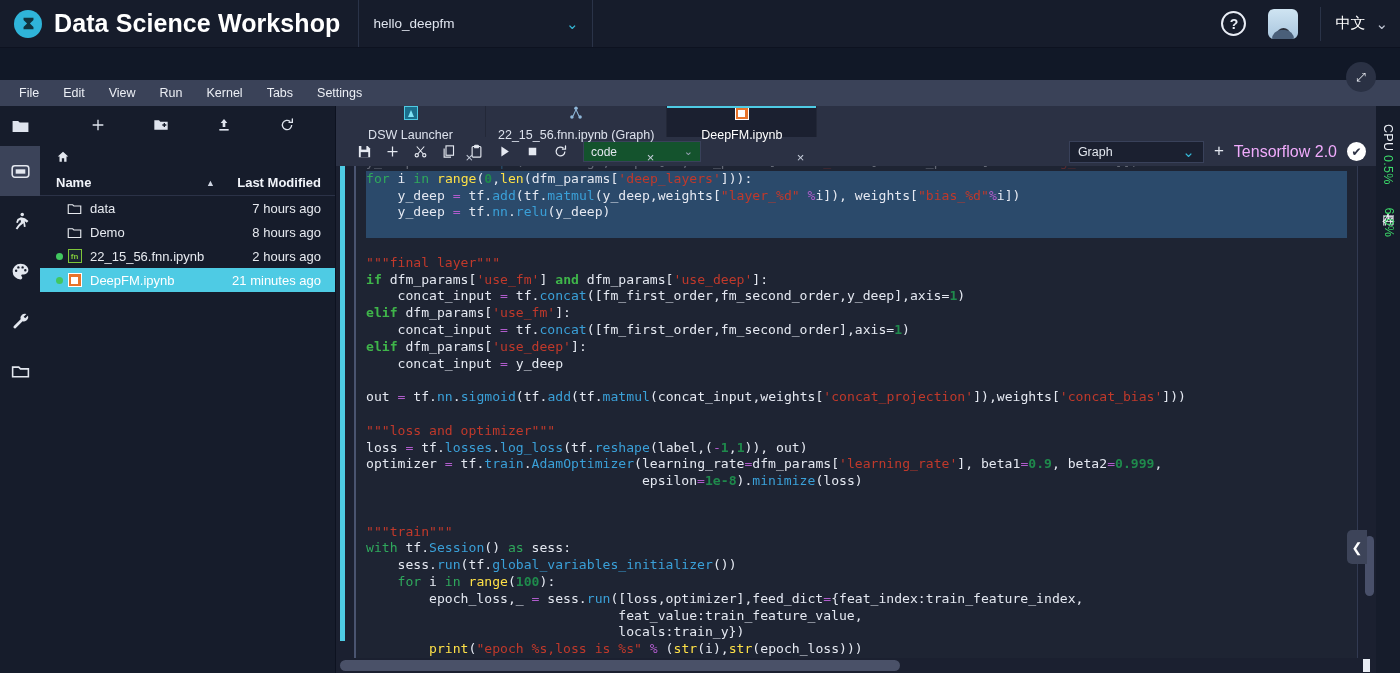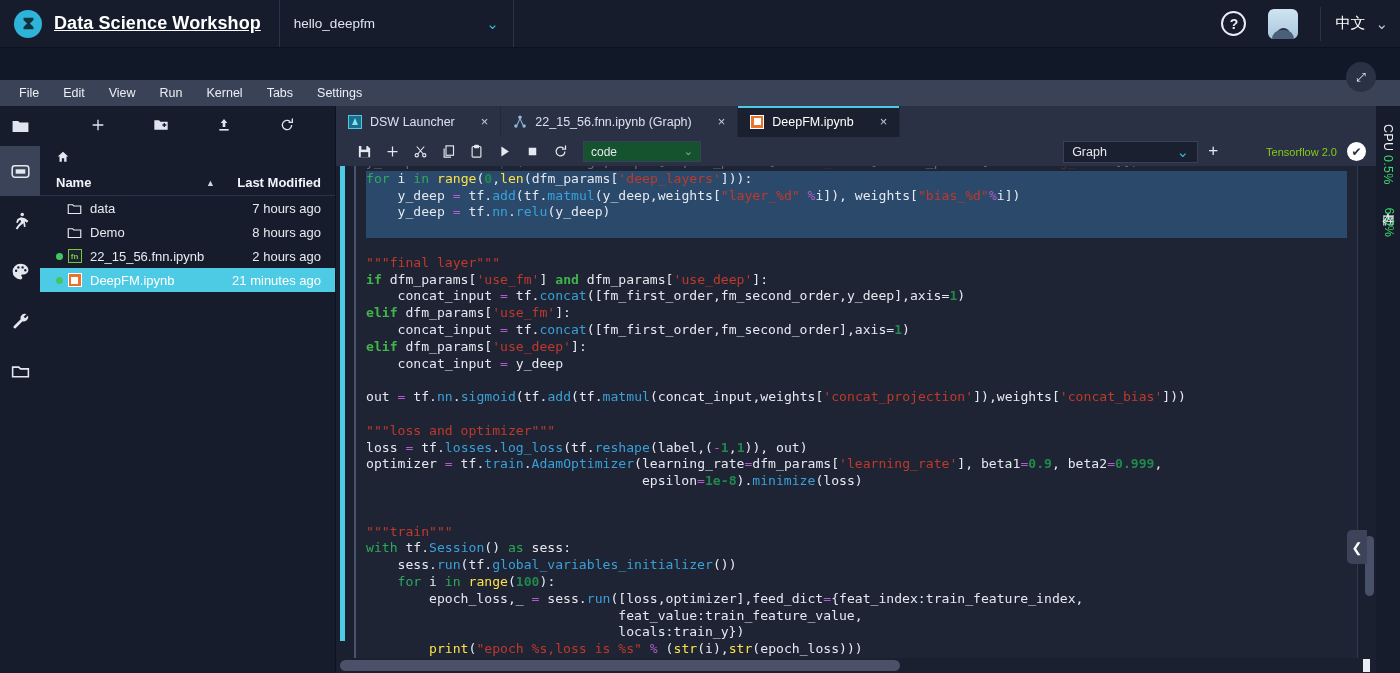--- a/index.html
+++ b/index.html
@@ -17,21 +17,21 @@
     height: 48px; background: #161c2b; display: flex; align-items: stretch;
     border-bottom: 1px solid #0d1220; flex: 0 0 48px;
   }
   .brand { display: flex; align-items: center; gap: 12px; padding-left: 14px; padding-right: 18px; }
   .logo {
     width: 28px; height: 28px; border-radius: 50%;
     background: #2fb4d9; display: flex; align-items: center; justify-content: center;
     color: #0b2a33; font-weight: bold; font-size: 14px;
   }
   .logo svg { width: 17px; height: 17px; }
-  .brand-title { font-size: 18px; font-weight: 600; color: #fff; letter-spacing: .1px; white-space: nowrap; text-decoration: underline; }
+  .brand-title { font-size: 25px; font-weight: 600; color: #fff; letter-spacing: .1px; white-space: nowrap; }
   .proj-select {
     width: 235px; display: flex; align-items: center; justify-content: space-between;
     border-left: 1px solid #2a3348; border-right: 1px solid #2a3348;
     padding: 0 14px; font-size: 13.5px; color: #dfe4ee; cursor: pointer;
   }
   .chev { color: #35b9d8; font-size: 15px; line-height: 1; }
   .topbar-spacer { flex: 1 1 auto; }
   .top-right { display: flex; align-items: center; gap: 22px; padding-right: 12px; }
   .help-icon {
     width: 25px; height: 25px; border-radius: 50%; border: 2px solid #e9edf5;
@@ -98,21 +98,21 @@
   .nb-ico2 { width: 14px; height: 14px; border: 1.6px solid #fff; background: #e8732a; display:flex;align-items:center;justify-content:center;}
   .nb-ico2 i { display:block; width:7px;height:7px;background:#fff; }
 
   
   .main { flex: 1 1 auto; min-width: 0; display: flex; flex-direction: column; background: #1b2030; position: relative; }
 
   .tabbar { height: 31px; background: #2b3144; display: flex; align-items: stretch; flex: 0 0 31px; }
   .tab {
     display: flex; align-items: center; gap: 8px; padding: 0 12px;
     font-size: 12.5px; color: #dce1ec; cursor: pointer; min-width: 150px;
-    border-right: 1px solid #232838; position: relative;
+    border-right: 1px solid #232838; position: relative; flex-direction: column;
   }
   .tab.active { background: #1b2030; color: #fff; }
   .tab.active::before { content:""; position:absolute; top:0; left:0; right:0; height:2px; background:#4ecbe4; }
   .tab .tico { width: 14px; height: 14px; flex: 0 0 14px; display:flex;align-items:center;justify-content:center;}
   .tab .tlabel { white-space: nowrap; }
   .tab .tclose { margin-left: auto; padding-left: 18px; font-size: 13px; color: #c8cfdd; }
   .ti-launcher { background: #1b6f8c; border:1px solid #4ecbe4; display:flex;align-items:center;justify-content:center;}
   .ti-launcher i { width:0;height:0;border-left:3px solid transparent;border-right:3px solid transparent;border-bottom:7px solid #7fe3f5;}
   .ti-graph { background: transparent; }
 
@@ -128,21 +128,21 @@
     font-size: 12px; color: #e3e7ef; cursor: pointer;
   }
   .celltype .chev { color: #98a2b6; font-size: 11px; }
   .tb-spacer { flex: 1 1 auto; }
   .kernel-select {
     width: 135px; height: 22px; background: #1b2030; border: 1px solid #39415a;
     display: flex; align-items: center; justify-content: space-between; padding: 0 8px;
     font-size: 12.5px; color: #e3e7ef; cursor: pointer; margin-right: 8px;
   }
   .plus-btn { font-size: 17px; color: #e3e7ef; cursor: pointer; padding: 0 10px 2px 2px; }
-  .kernel-name { font-size: 11px; color: #84cc16; margin-right: 10px; white-space: nowrap; margin-left: 38px; }
+  .kernel-name { font-size: 16px; color: #f0abfc; margin-right: 10px; white-space: nowrap; }
   .kernel-dot {
     width: 19px; height: 19px; border-radius: 50%; background: #fff; color: #2b3144;
     display: flex; align-items: center; justify-content: center; font-size: 12px; cursor: pointer;
   }
 
   
   .nbarea { flex: 1 1 auto; position: relative; min-height: 0; display: flex; }
   .nb-left-gut { width: 14px; flex: 0 0 14px; background: #1b2030; position: relative; }
   .active-bar { position: absolute; left: 4px; top: 0; bottom: 32px; width: 5px; background: #4ecbe4; }
   .nb-scroll { flex: 1 1 auto; min-width: 0; position: relative; overflow: hidden; background: #1b2030; padding: 0 18px 0 4px; }

